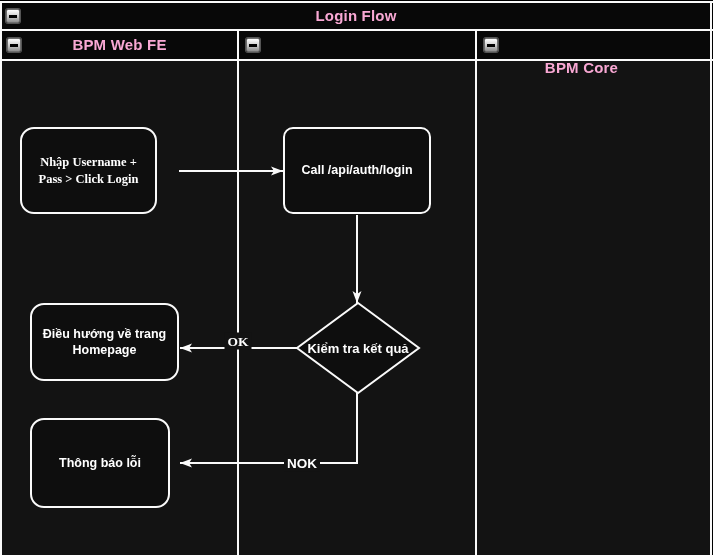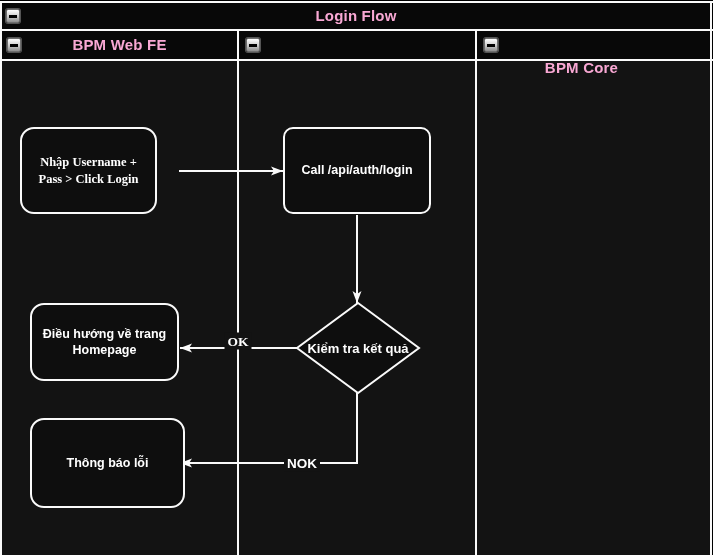--- a/index.html
+++ b/index.html
@@ -93,18 +93,18 @@
   <div class="node" style="left:20px; top:127px; width:137px; height:87px;font-family:Liberation Serif, serif;">Nhập Username +
 Pass &gt; Click Login</div>
 
   <div class="node single" style="left:283px; top:127px; width:148px; height:87px;border-radius:10px;">Call /api/auth/login</div>
 
   <div class="decision-label" style="left:297px; top:303px; width:122px; height:90px;">Kiểm tra kết quả</div>
 
   <div class="node" style="left:30px; top:303px; width:149px; height:78px;">Điều hướng về trang
 Homepage</div>
 
-  <div class="node single" style="left:30px; top:418px; width:155px; height:90px;">Thông báo lỗi</div>
+  <div class="node single" style="left:30px; top:418px; width:140px; height:90px;">Thông báo lỗi</div>
 
   <div class="edge-label" style="left:238px; top:341px;font-family:Liberation Serif, serif;">OK</div>
   <div class="edge-label" style="left:302px; top:463px;">NOK</div>
 
 </div>
 
 </body></html>

